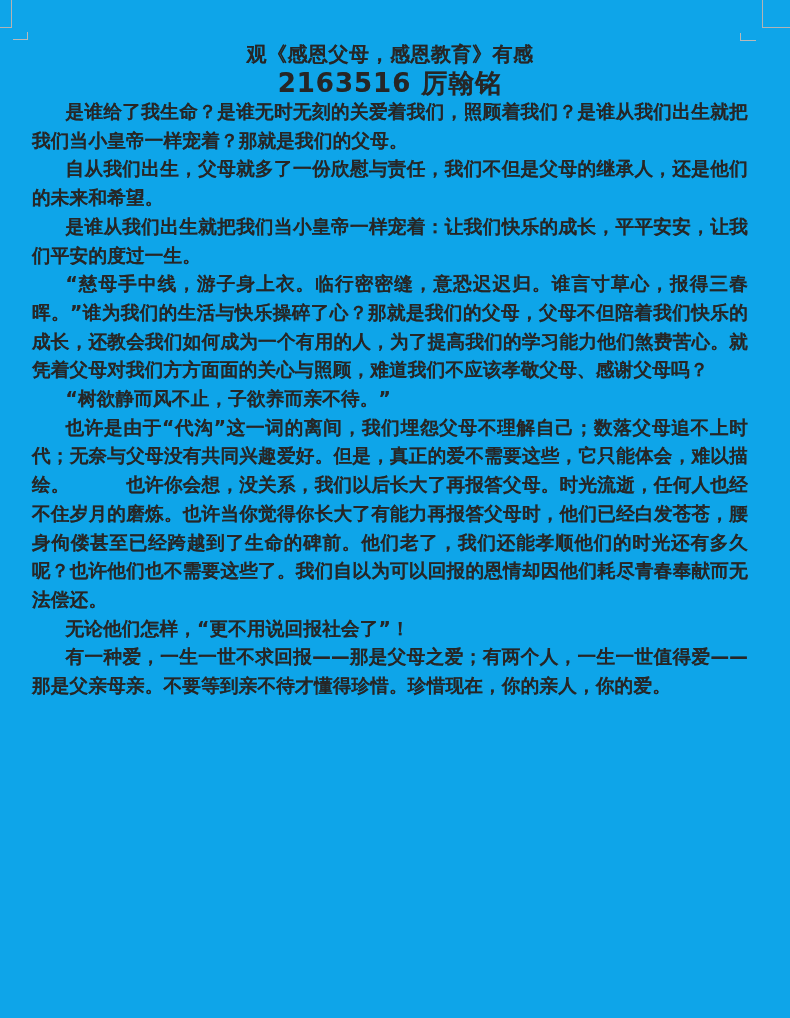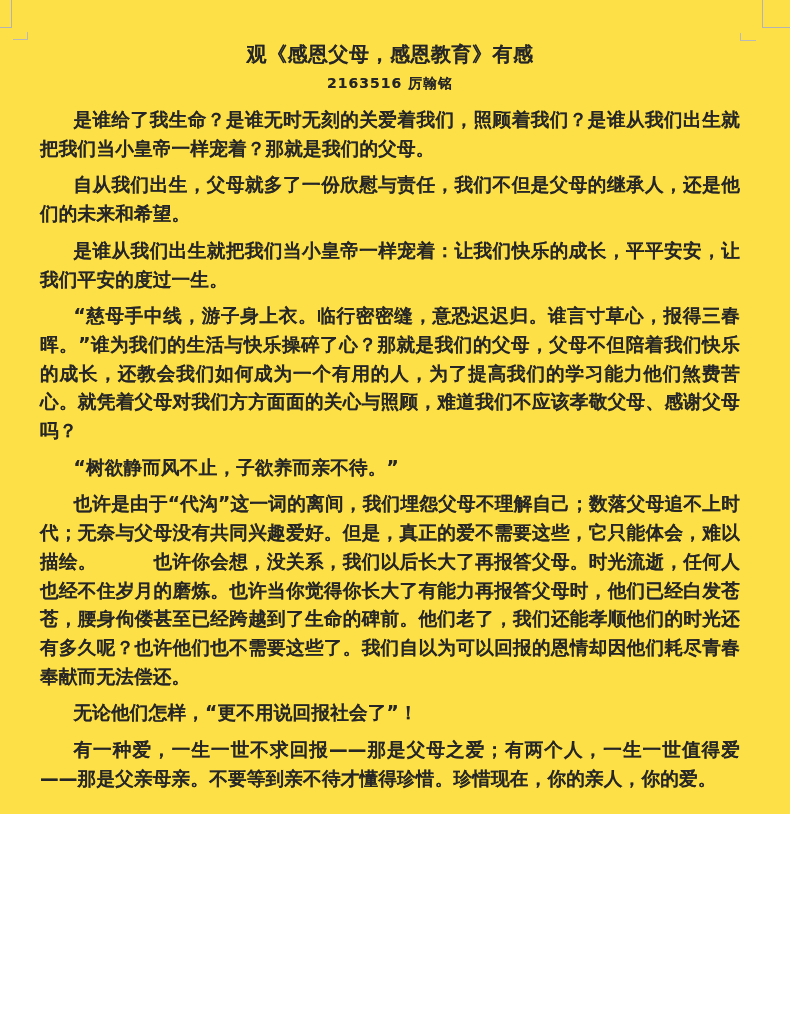--- a/index.html
+++ b/index.html
@@ -3,22 +3,22 @@
 <meta charset="utf-8">
 <style>
   html, body {
     margin: 0;
     padding: 0;
     background: #ffffff;
   }
   .page {
     position: relative;
     width: 790px;
-    height: 814px;
-    background: #fde047;
+    height: 1018px;
+    background: #0ea5e9;
     overflow: hidden;
     font-family: "DejaVu Sans", sans-serif;
     color: #262626;
   }
   
   .crop { position: absolute; }
   .crop-tl-outer {
     left: 0; top: 0; width: 11px; height: 27px;
     border-right: 1px solid #b3b3b3;
     border-bottom: 1px solid #b3b3b3;
@@ -52,27 +52,27 @@
   .title {
     margin: 0;
     font-size: 20px;
     font-weight: 700;
     line-height: 29px;
     text-align: center;
     letter-spacing: 0.5px;
   }
   .byline {
     margin: 0;
-    font-size: 14px;
+    font-size: 26px;
     line-height: 29px;
     text-align: center;
     letter-spacing: 1px;
   }
   .body-text p {
-    margin: 8px;
+    margin: 0;
     text-indent: 1.8em;
     text-align: justify;
     letter-spacing: 0.2px;
   }
 </style>
 </head>
 <body>
 
 <div class="page">
 

